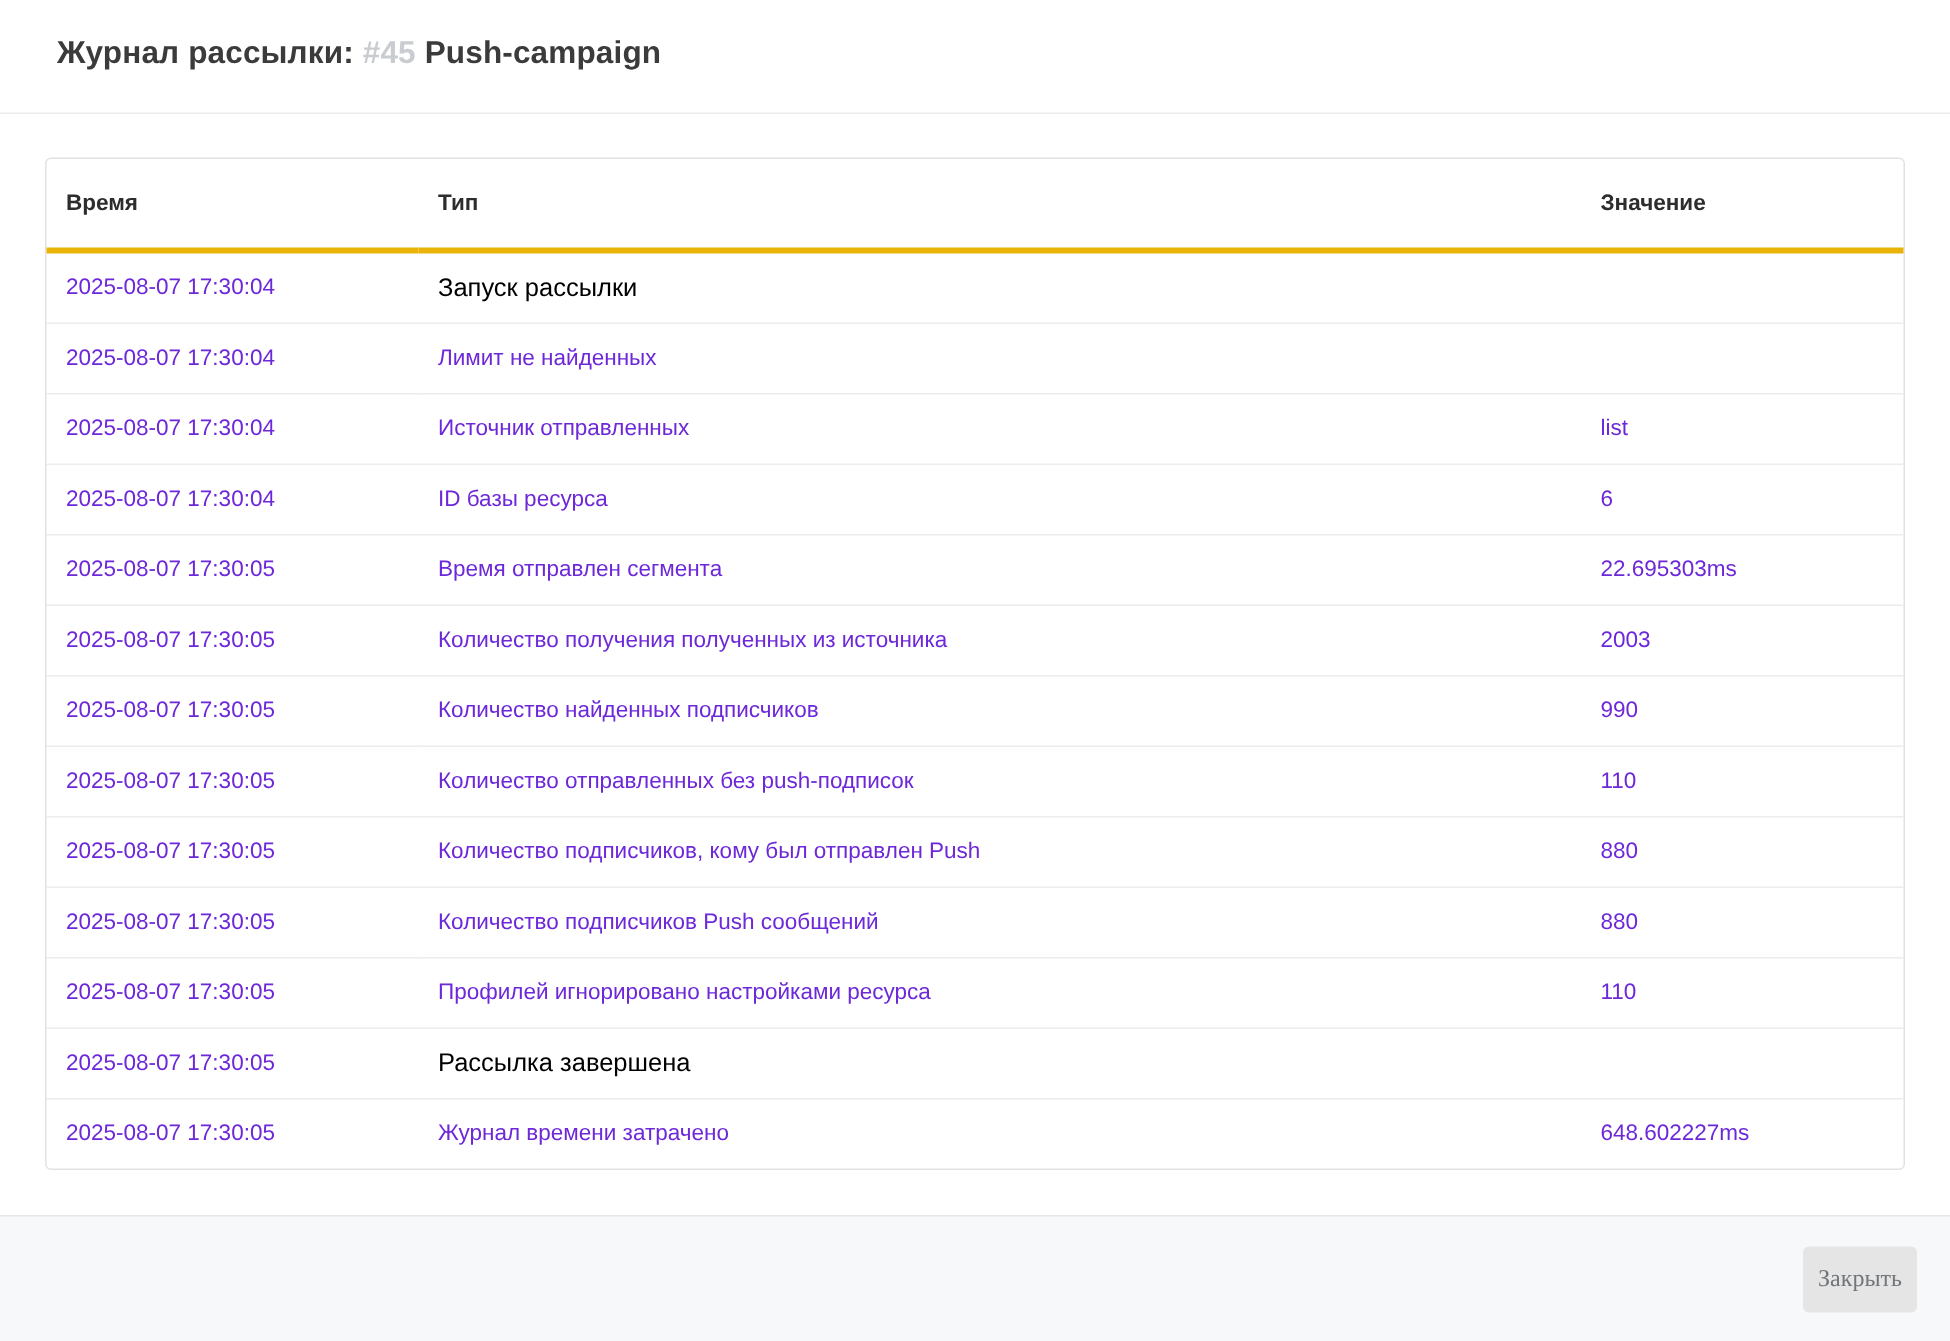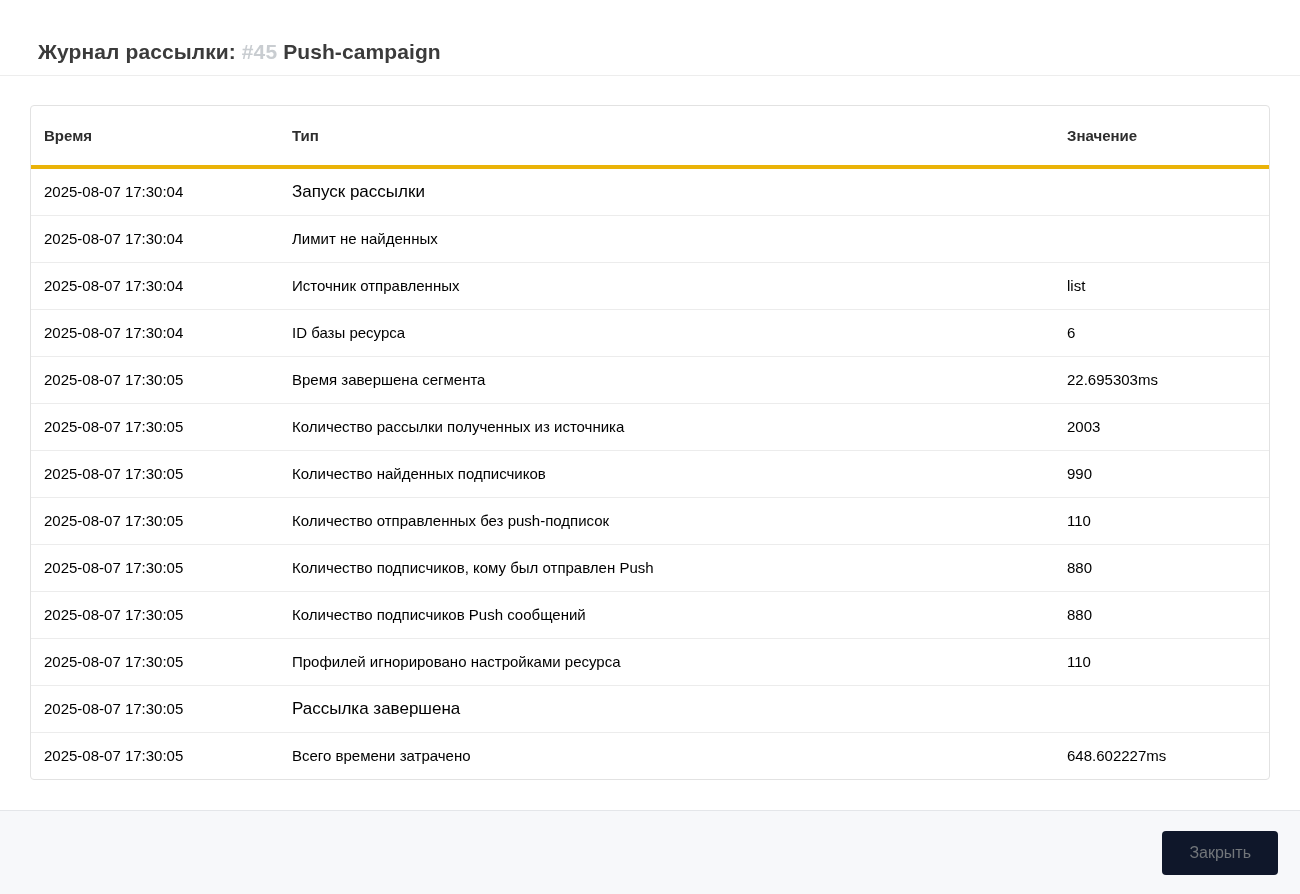--- a/index.html
+++ b/index.html
@@ -6,21 +6,21 @@
   html, body {
     width: 1300px; height: 894px;
     background: #ffffff;
     font-family: "Liberation Sans", sans-serif;
     overflow: hidden;
     position: relative;
   }
 
   
   .modal-header {
-    padding: 40px 38px 0;
+    padding: 24px 38px 0;
     height: 76px;
     border-bottom: 1px solid #ededed;
   }
   .modal-title {
     font-size: 21px;
     font-weight: 700;
     color: #3b3b3b;
     letter-spacing: 0.1px;
   }
   .modal-title .title-id {
@@ -47,21 +47,21 @@
     font-size: 15px;
     font-weight: 700;
     color: #2d2d2d;
     padding: 21px 13px;
     border-bottom: 4px solid #eab308;
     white-space: nowrap;
   }
   td {
     font-size: 15px;
     font-weight: 400;
-    color: #000000;
+    color: #6d28d9;
     padding: 13px 13px;
     line-height: 20px;
     border-bottom: 1px solid #ececec;
     white-space: nowrap;
     overflow: hidden;
   }
   tbody tr:last-child td { border-bottom: none; }
   td.cell-type.milestone {
     font-size: 17px;
     color: #000000;
@@ -74,27 +74,27 @@
     width: 100%;
     height: 84px;
     background: #f7f8fa;
     border-top: 1px solid #e4e6e9;
     display: flex;
     align-items: center;
     justify-content: flex-end;
     padding-right: 22px;
   }
   .close-button {
-    background: #0f172a;
+    background: #e5e5e5;
     color: #72767a;
     border: none;
     border-radius: 4px;
-    font-family: Liberation Sans, sans-serif;
+    font-family: Liberation Serif, serif;
     font-size: 16px;
-    padding: 13px 27px;
+    padding: 13px 10px;
     cursor: pointer;
   }
 </style>
 </head>
 <body>
 
 <div class="modal">
 
   <div class="modal-header">
     <div class="modal-title">
@@ -134,26 +134,26 @@
           <td class="cell-type">Источник отправленных</td>
           <td class="cell-value">list</td>
         </tr>
         <tr>
           <td class="cell-time">2025-08-07 17:30:04</td>
           <td class="cell-type">ID базы ресурса</td>
           <td class="cell-value">6</td>
         </tr>
         <tr>
           <td class="cell-time">2025-08-07 17:30:05</td>
-          <td class="cell-type">Время завершена сегмента</td>
+          <td class="cell-type">Время отправлен сегмента</td>
           <td class="cell-value">22.695303ms</td>
         </tr>
         <tr>
           <td class="cell-time">2025-08-07 17:30:05</td>
-          <td class="cell-type">Количество рассылки полученных из источника</td>
+          <td class="cell-type">Количество получения полученных из источника</td>
           <td class="cell-value">2003</td>
         </tr>
         <tr>
           <td class="cell-time">2025-08-07 17:30:05</td>
           <td class="cell-type">Количество найденных подписчиков</td>
           <td class="cell-value">990</td>
         </tr>
         <tr>
           <td class="cell-time">2025-08-07 17:30:05</td>
           <td class="cell-type">Количество отправленных без push-подписок</td>
@@ -174,21 +174,21 @@
           <td class="cell-type">Профилей игнорировано настройками ресурса</td>
           <td class="cell-value">110</td>
         </tr>
         <tr>
           <td class="cell-time">2025-08-07 17:30:05</td>
           <td class="cell-type milestone">Рассылка завершена</td>
           <td class="cell-value"></td>
         </tr>
         <tr>
           <td class="cell-time">2025-08-07 17:30:05</td>
-          <td class="cell-type">Всего времени затрачено</td>
+          <td class="cell-type">Журнал времени затрачено</td>
           <td class="cell-value">648.602227ms</td>
         </tr>
       </tbody>
     </table>
   </div>
 
   <div class="modal-footer">
     <button class="close-button">Закрыть</button>
   </div>
 

